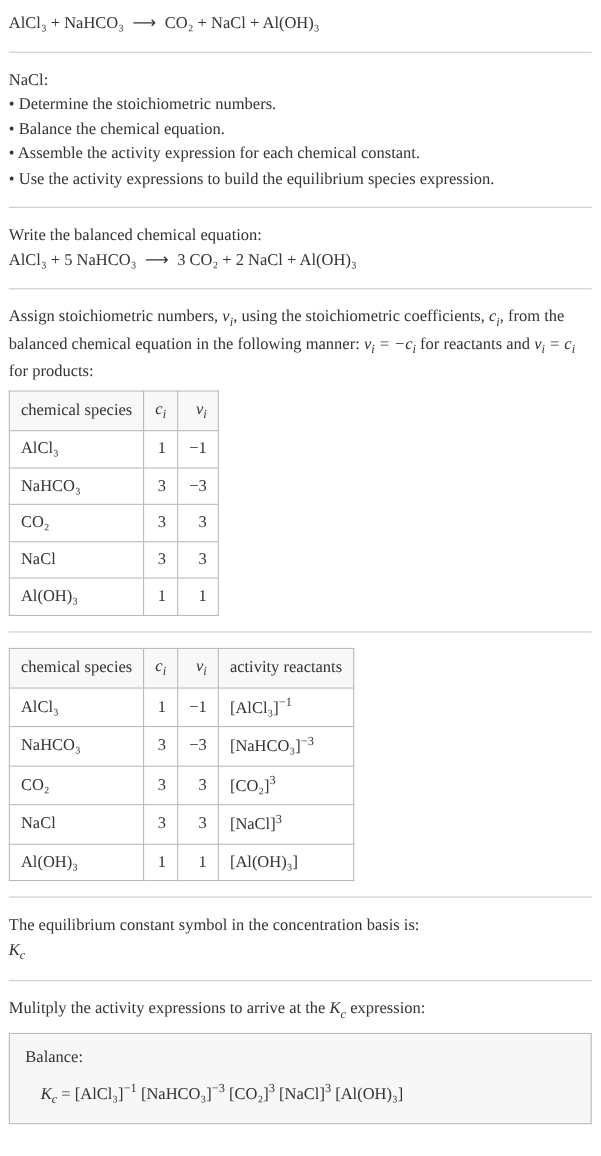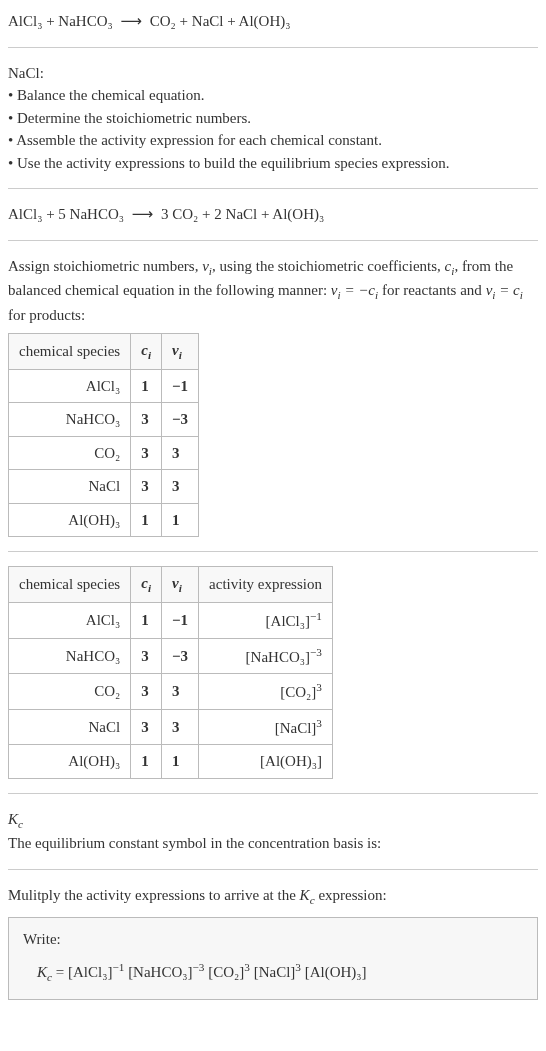--- a/index.html
+++ b/index.html
@@ -35,29 +35,28 @@
       font-size: 0.75em;
       vertical-align: super;
     }
     table {
       border-collapse: collapse;
       margin-top: 6px;
     }
     th, td {
       border: 1px solid #bbb;
       padding: 5px 10px;
-      text-align: right;
+      text-align: left;
       font-weight: normal;
     }
     th {
       background: #f8f8f8;
     }
     td.center, th.center {
-      text-align: left;
-      font-weight: bold;
+      text-align: right;
     }
     .answer-box {
       border: 1px solid #bbb;
       background: #f7f7f7;
       padding: 10px 14px;
       margin-top: 8px;
     }
     .answer-label {
       margin-bottom: 6px;
     }
@@ -89,30 +88,31 @@
     <span class="arrow">⟶</span>
     <span>CO₂ + NaCl + Al(OH)₃</span>
   </div>
 </div>
 
 <hr class="divider">
 
 <div class="section">
   <div>NaCl:</div>
   <ul class="plan">
+    <li>Determine the stoichiometric numbers.</li>
     <li>Balance the chemical equation.</li>
-    <li>Determine the stoichiometric numbers.</li>
     <li>Assemble the activity expression for each chemical constant.</li>
     <li>Use the activity expressions to build the equilibrium species expression.</li>
   </ul>
 </div>
 
 <hr class="divider">
 
 <div class="section">
+  <div>Write the balanced chemical equation:</div>
   <div class="equation">
     <span>AlCl₃ + 5 NaHCO₃</span>
     <span class="arrow">⟶</span>
     <span>3 CO₂ + 2 NaCl + Al(OH)₃</span>
   </div>
 </div>
 
 <hr class="divider">
 
 <div class="section">
@@ -157,21 +157,21 @@
 
 <hr class="divider">
 
 <div class="section">
   <table>
     <tbody>
         <tr>
       <th>chemical species</th>
       <th class="center"><span class="italic">c<sub>i</sub></span></th>
       <th class="center"><span class="italic">ν<sub>i</sub></span></th>
-      <th>activity expression</th>
+      <th>activity reactants</th>
     </tr>
     <tr>
       <td>AlCl₃</td>
       <td class="center">1</td>
       <td class="center">−1</td>
       <td><span>[AlCl₃]</span><sup>−1</sup></td>
     </tr>
     <tr>
       <td>NaHCO₃</td>
       <td class="center">3</td>
@@ -196,32 +196,32 @@
       <td class="center">1</td>
       <td><span>[Al(OH)₃]</span></td>
     </tr>
   </tbody>
     </table>
 </div>
 
 <hr class="divider">
 
 <div class="section">
+  <div>The equilibrium constant symbol in the concentration basis is:</div>
   <div><span class="italic">K<sub>c</sub></span></div>
-  <div>The equilibrium constant symbol in the concentration basis is:</div>
 </div>
 
 <hr class="divider">
 
 <div class="section">
   <div>
     Mulitply the activity expressions to arrive at the <span class="italic">K<sub>c</sub></span> expression:
   </div>
   <div class="answer-box">
-    <div class="answer-label">Write:</div>
+    <div class="answer-label">Balance:</div>
     <div class="kc-line">
       <span class="italic">K<sub>c</sub></span><span> = </span><span><span>[AlCl₃]</span><sup>−1</sup></span>
       <span><span>[NaHCO₃]</span><sup>−3</sup></span>
       <span><span>[CO₂]</span><sup>3</sup></span>
       <span><span>[NaCl]</span><sup>3</sup></span>
       <span><span>[Al(OH)₃]</span></span>
       <br>
       
       
     </div>

